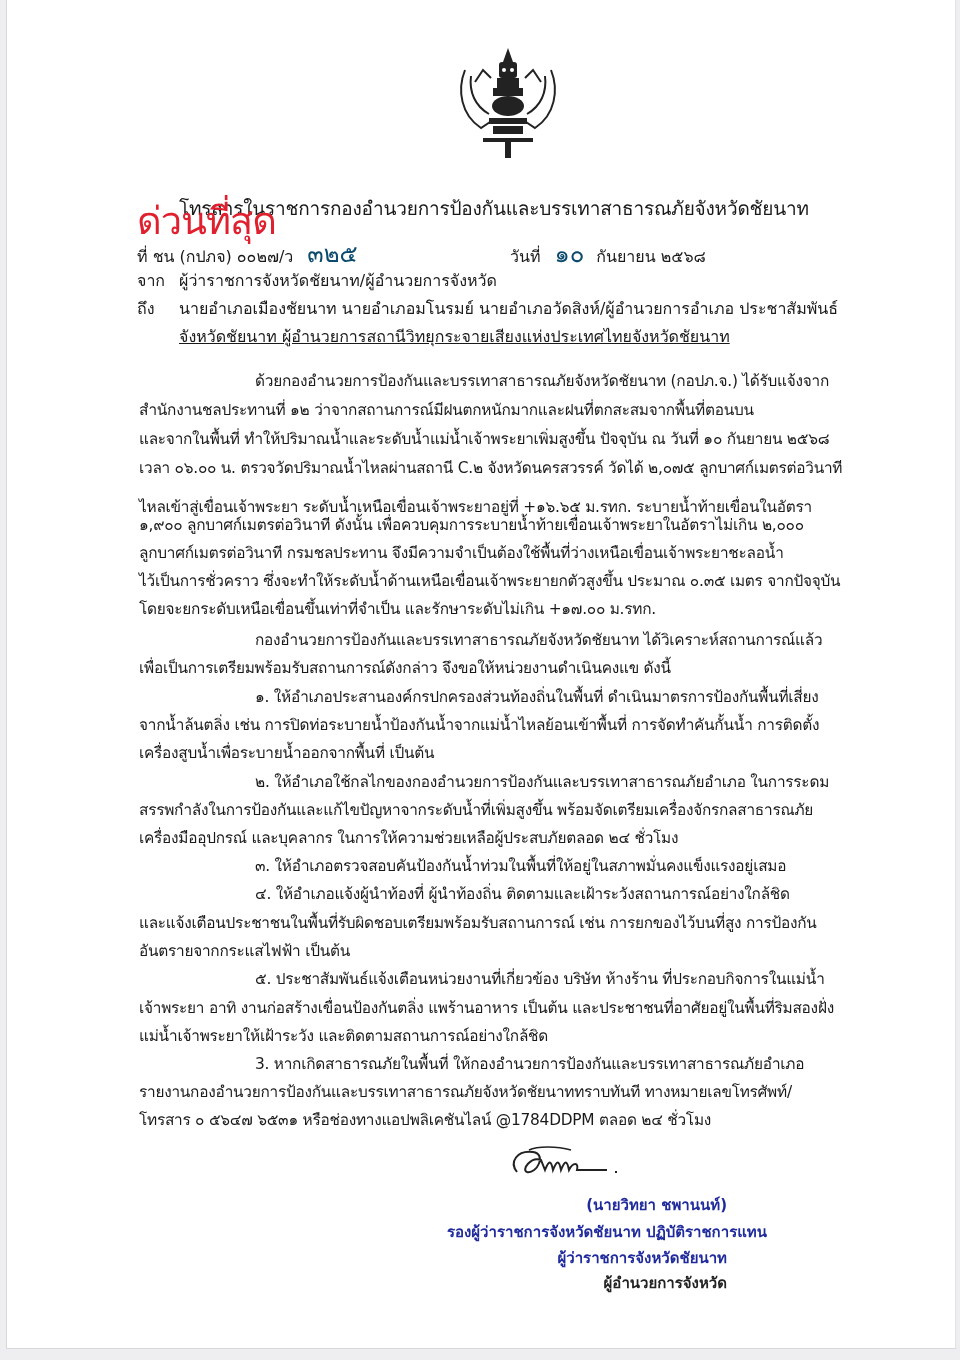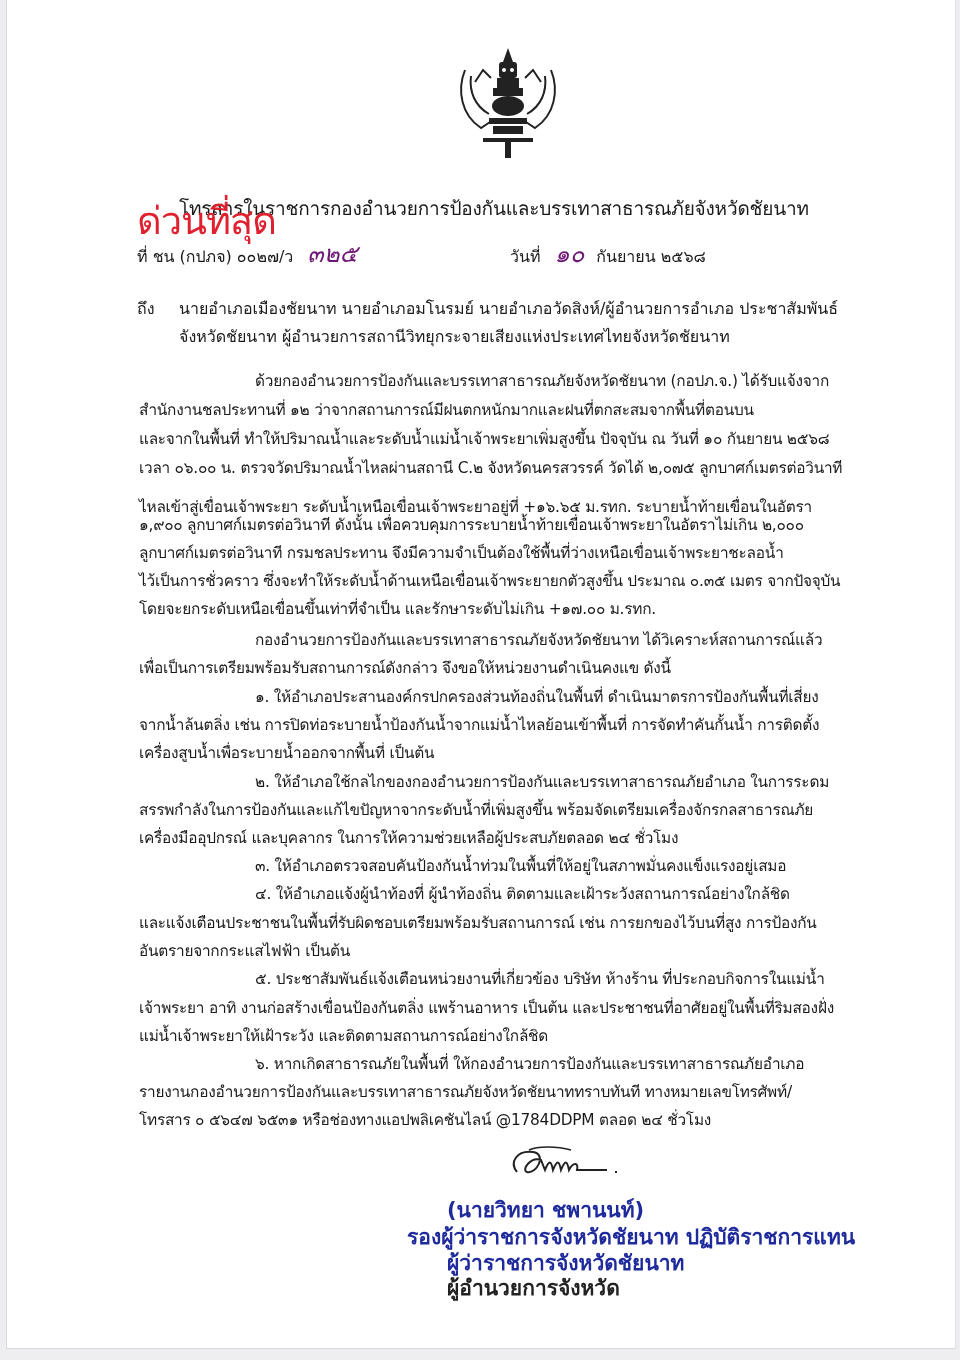--- a/index.html
+++ b/index.html
@@ -16,31 +16,31 @@
       border-right: 1px solid #e2e2e6;
       border-bottom: 1px solid #d8d8dc;
     }
     .garuda {
       position: absolute; left: 446px; top: 40px; width: 110px; height: 122px;
     }
     .abs { position: absolute; white-space: nowrap; color: #1a1a1a; }
     .title { left: 172px; top: 170px; font-size: 19px; font-weight: normal; letter-spacing: -0.2px; margin-top: 23px; }
     .urgent { left: 130px; top: 190px; font-size: 38px; font-weight: normal; color: #e0202e; letter-spacing: -1px; }
     .docno { left: 130px; top: 234px; font-size: 16px; }
-    .docno .hand, .date .hand { color: #701a75; font-size: 24px; font-family: "DejaVu Serif", serif; font-style: italic; margin-left: 14px; }
+    .docno .hand, .date .hand { color: #0c4a6e; font-size: 24px; font-family: "DejaVu Serif", serif; margin-left: 14px; }
     .date { left: 503px; top: 234px; font-size: 16px; }
     .date .hand { margin-right: 12px; }
     .fromrow { left: 130px; top: 268px; font-size: 16px; }
     .torow1 { left: 130px; top: 296px; font-size: 16px; }
-    .torow2 { left: 172px; top: 324px; font-size: 16px; }
+    .torow2 { left: 172px; top: 324px; font-size: 16px; text-decoration: underline; }
     .lbl { display: inline-block; width: 42px; }
     .body-line { left: 132px; font-size: 15.4px; letter-spacing: -0.25px; }
     .indent { left: 248px; }
     .sig-img { position: absolute; left: 500px; top: 1142px; width: 130px; height: 42px; }
-    .sig { position: absolute; text-align: left; color: #1f2a9c; font-weight: bold; font-size: 21px; white-space: nowrap; }
+    .sig { position: absolute; text-align: right; color: #1f2a9c; font-weight: bold; font-size: 15px; white-space: nowrap; }
     .sig.name { left: 440px; width: 280px; top: 1193px; }
     .sig.pos1 { left: 400px; width: 360px; top: 1220px; }
     .sig.pos2 { left: 440px; width: 280px; top: 1246px; }
     .sig.pos3 { left: 440px; width: 280px; top: 1271px; color: #222; font-weight: bold; }
   </style>
 </head>
 <body>
 
 <div class="page">
 
@@ -74,20 +74,23 @@
   <div class="abs urgent">ด่วนที่สุด</div>
 
   <div class="abs docno">
     <span>ที่ ชน (กปภจ) ๐๐๒๗/ว</span><span class="hand">๓๒๕</span>
   </div>
 
   <div class="abs date">
     <span>วันที่</span><span class="hand">๑๐</span><span>กันยายน ๒๕๖๘</span>
   </div>
 
+  <div class="abs fromrow">
+    <span class="lbl">จาก</span><span>ผู้ว่าราชการจังหวัดชัยนาท/ผู้อำนวยการจังหวัด</span>
+  </div>
 
   <div class="abs torow1">
     <span class="lbl">ถึง</span><span>นายอำเภอเมืองชัยนาท นายอำเภอมโนรมย์ นายอำเภอวัดสิงห์/ผู้อำนวยการอำเภอ ประชาสัมพันธ์</span>
   </div>
   <div class="abs torow2">จังหวัดชัยนาท ผู้อำนวยการสถานีวิทยุกระจายเสียงแห่งประเทศไทยจังหวัดชัยนาท</div>
 
   <div class="abs body-line indent" style="top:368px">ด้วยกองอำนวยการป้องกันและบรรเทาสาธารณภัยจังหวัดชัยนาท (กอปภ.จ.) ได้รับแจ้งจาก</div>
   <div class="abs body-line" style="top:397px">สำนักงานชลประทานที่ ๑๒ ว่าจากสถานการณ์มีฝนตกหนักมากและฝนที่ตกสะสมจากพื้นที่ตอนบน</div>
   <div class="abs body-line" style="top:426px">และจากในพื้นที่ ทำให้ปริมาณน้ำและระดับน้ำแม่น้ำเจ้าพระยาเพิ่มสูงขึ้น ปัจจุบัน ณ วันที่ ๑๐ กันยายน ๒๕๖๘</div>
   <div class="abs body-line" style="top:455px">เวลา ๐๖.๐๐ น. ตรวจวัดปริมาณน้ำไหลผ่านสถานี C.๒ จังหวัดนครสวรรค์ วัดได้ ๒,๐๗๕ ลูกบาศก์เมตรต่อวินาที</div>
@@ -111,21 +114,21 @@
   <div class="abs body-line indent" style="top:853px">๓. ให้อำเภอตรวจสอบคันป้องกันน้ำท่วมในพื้นที่ให้อยู่ในสภาพมั่นคงแข็งแรงอยู่เสมอ</div>
 
   <div class="abs body-line indent" style="top:881px">๔. ให้อำเภอแจ้งผู้นำท้องที่ ผู้นำท้องถิ่น ติดตามและเฝ้าระวังสถานการณ์อย่างใกล้ชิด</div>
   <div class="abs body-line" style="top:910px">และแจ้งเตือนประชาชนในพื้นที่รับผิดชอบเตรียมพร้อมรับสถานการณ์ เช่น การยกของไว้บนที่สูง การป้องกัน</div>
   <div class="abs body-line" style="top:938px">อันตรายจากกระแสไฟฟ้า เป็นต้น</div>
 
   <div class="abs body-line indent" style="top:966px">๕. ประชาสัมพันธ์แจ้งเตือนหน่วยงานที่เกี่ยวข้อง บริษัท ห้างร้าน ที่ประกอบกิจการในแม่น้ำ</div>
   <div class="abs body-line" style="top:995px">เจ้าพระยา อาทิ งานก่อสร้างเขื่อนป้องกันตลิ่ง แพร้านอาหาร เป็นต้น และประชาชนที่อาศัยอยู่ในพื้นที่ริมสองฝั่ง</div>
   <div class="abs body-line" style="top:1023px">แม่น้ำเจ้าพระยาให้เฝ้าระวัง และติดตามสถานการณ์อย่างใกล้ชิด</div>
 
-  <div class="abs body-line indent" style="top:1051px">๖. หากเกิดสาธารณภัยในพื้นที่ ให้กองอำนวยการป้องกันและบรรเทาสาธารณภัยอำเภอ</div>
+  <div class="abs body-line indent" style="top:1051px">3. หากเกิดสาธารณภัยในพื้นที่ ให้กองอำนวยการป้องกันและบรรเทาสาธารณภัยอำเภอ</div>
   <div class="abs body-line" style="top:1079px">รายงานกองอำนวยการป้องกันและบรรเทาสาธารณภัยจังหวัดชัยนาททราบทันที ทางหมายเลขโทรศัพท์/</div>
   <div class="abs body-line" style="top:1107px">โทรสาร ๐ ๕๖๔๗ ๖๕๓๑ หรือช่องทางแอปพลิเคชันไลน์ @1784DDPM ตลอด ๒๔ ชั่วโมง</div>
 
   <svg class="sig-img" viewBox="0 0 130 42">
     <path d="M10 30 C2 20 10 8 26 10 C40 12 30 32 20 30 C14 28 24 14 34 18 L38 28 C42 18 44 18 46 28 C50 18 52 18 54 28 C58 18 60 18 62 28 C66 20 72 20 70 28 L100 28 M108 30 l2 0" fill="none" stroke="#222" stroke-width="2"></path>
     <path d="M22 8 C30 4 50 4 64 8" fill="none" stroke="#222" stroke-width="1.5"></path>
   </svg>
   <div class="sig name">(นายวิทยา  ชพานนท์)</div>
   <div class="sig pos1">รองผู้ว่าราชการจังหวัดชัยนาท ปฏิบัติราชการแทน</div>
   <div class="sig pos2">ผู้ว่าราชการจังหวัดชัยนาท</div>

